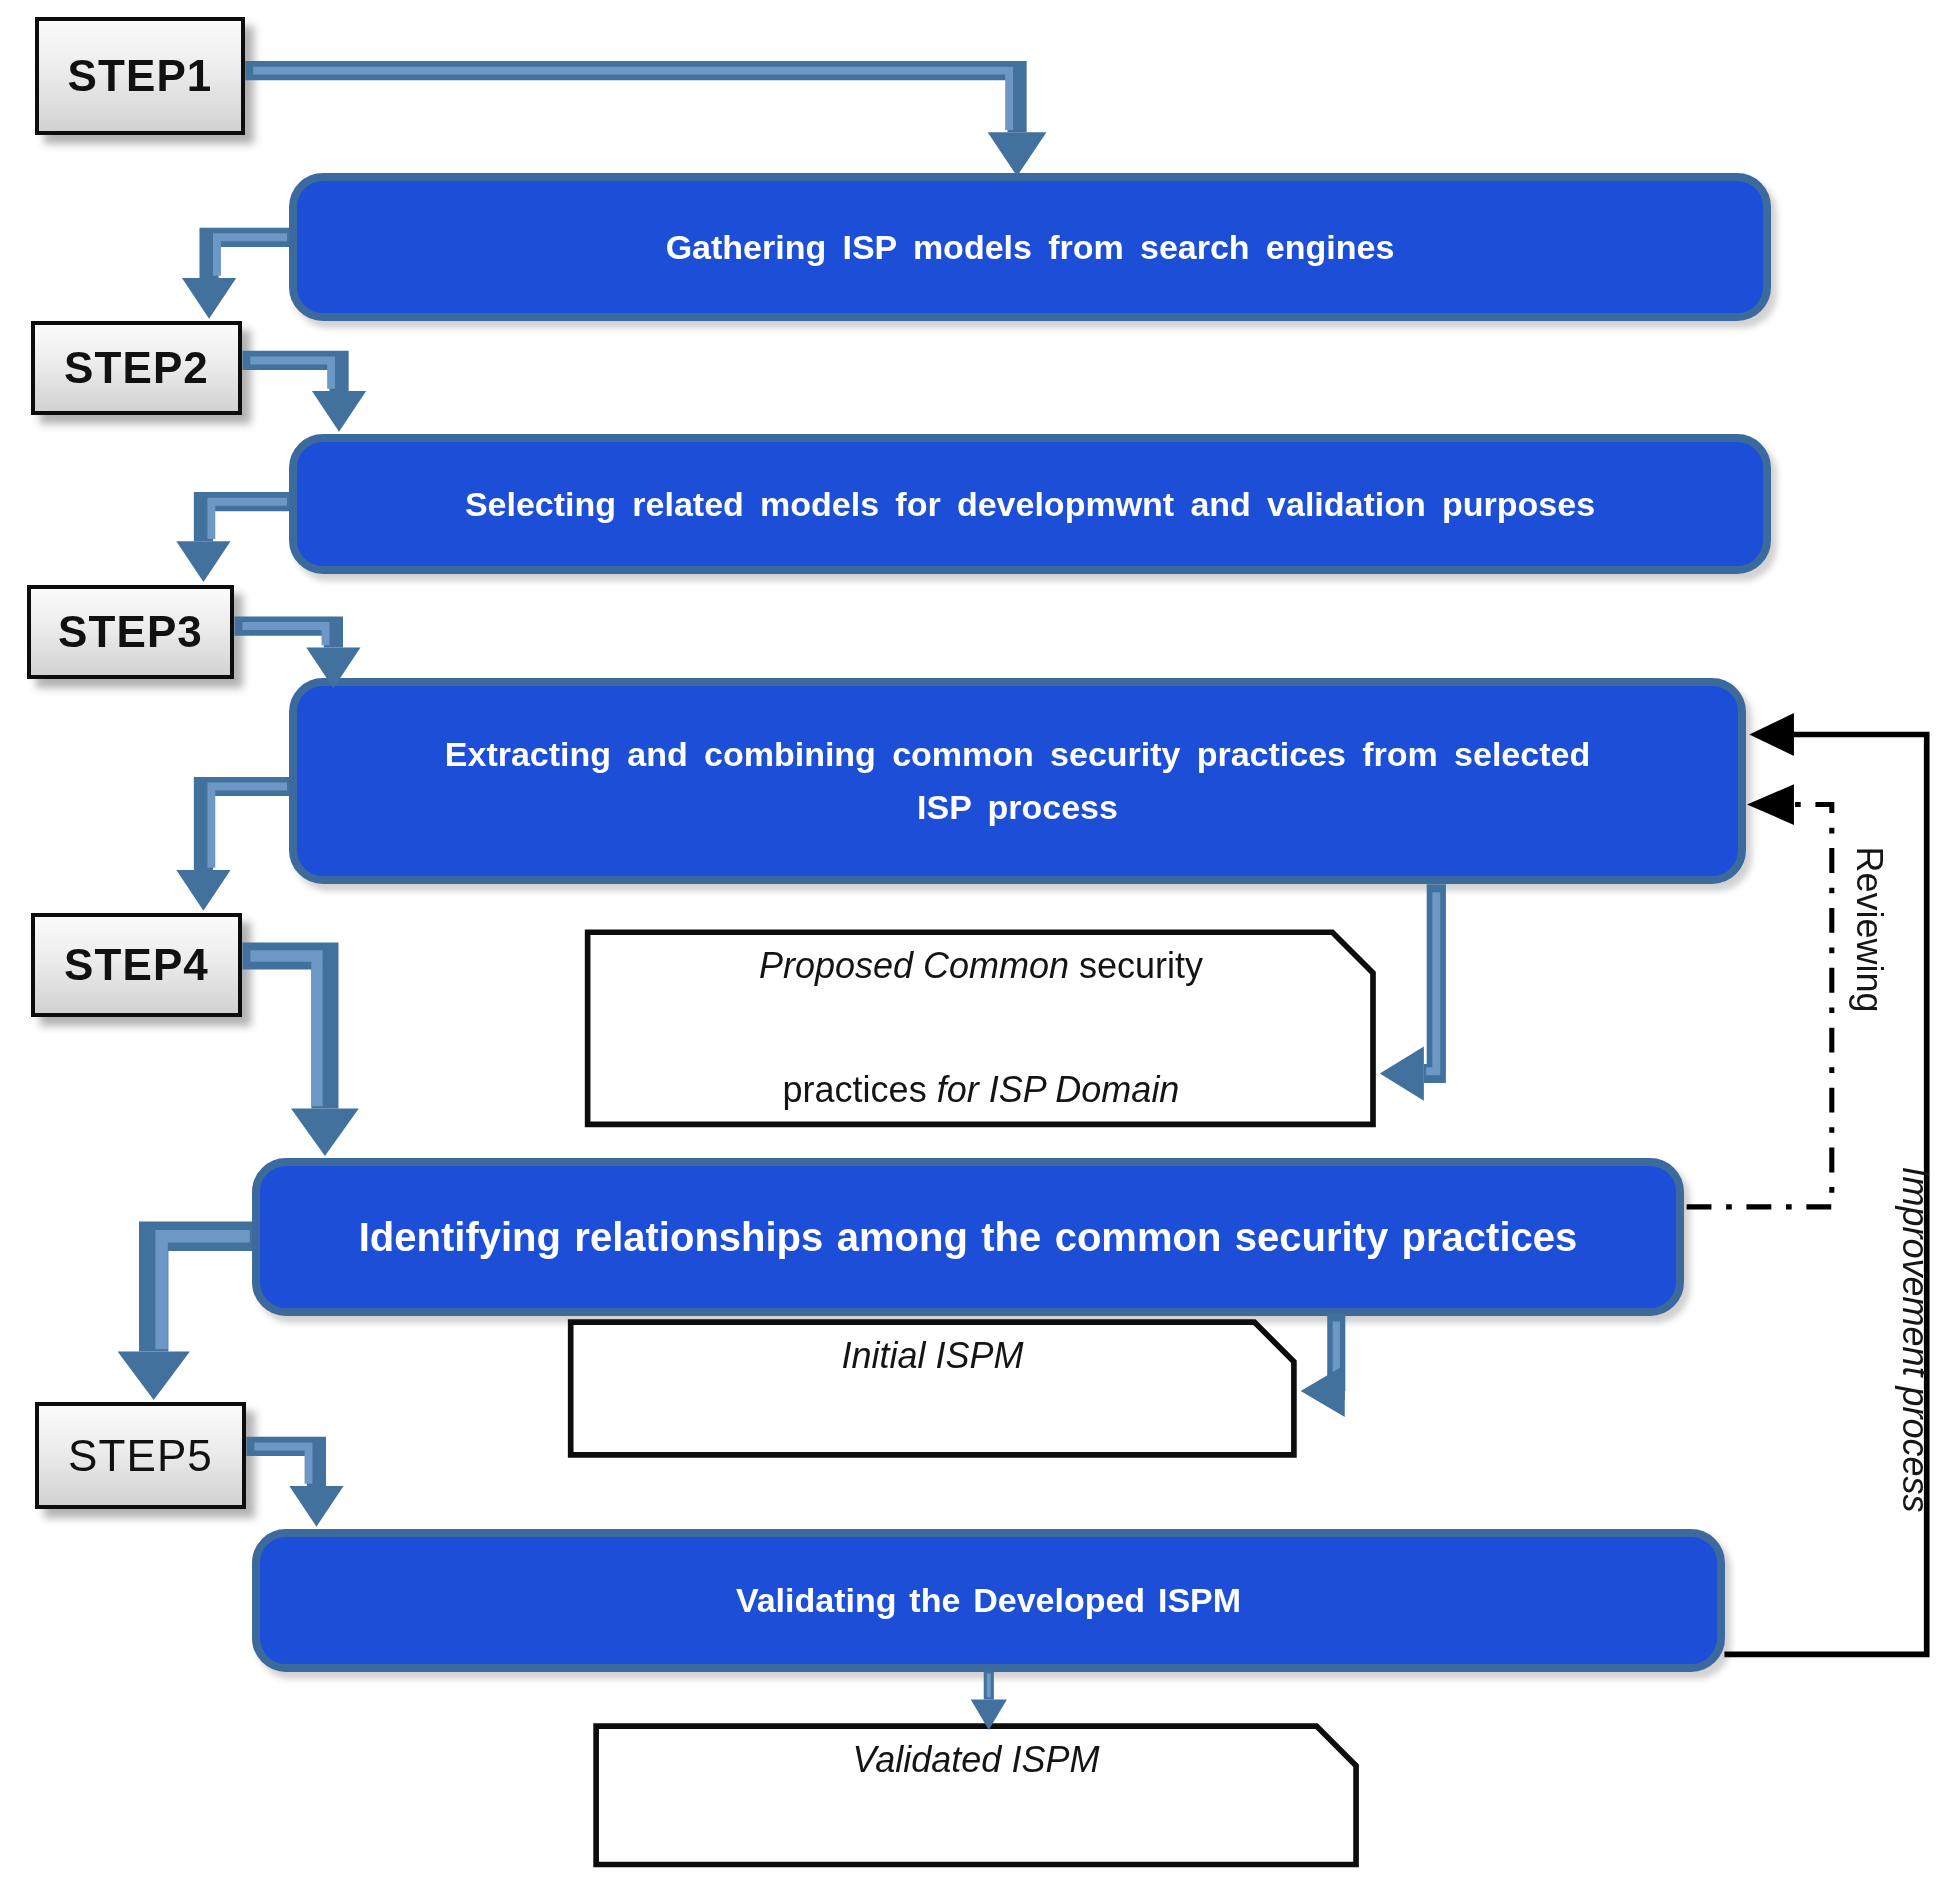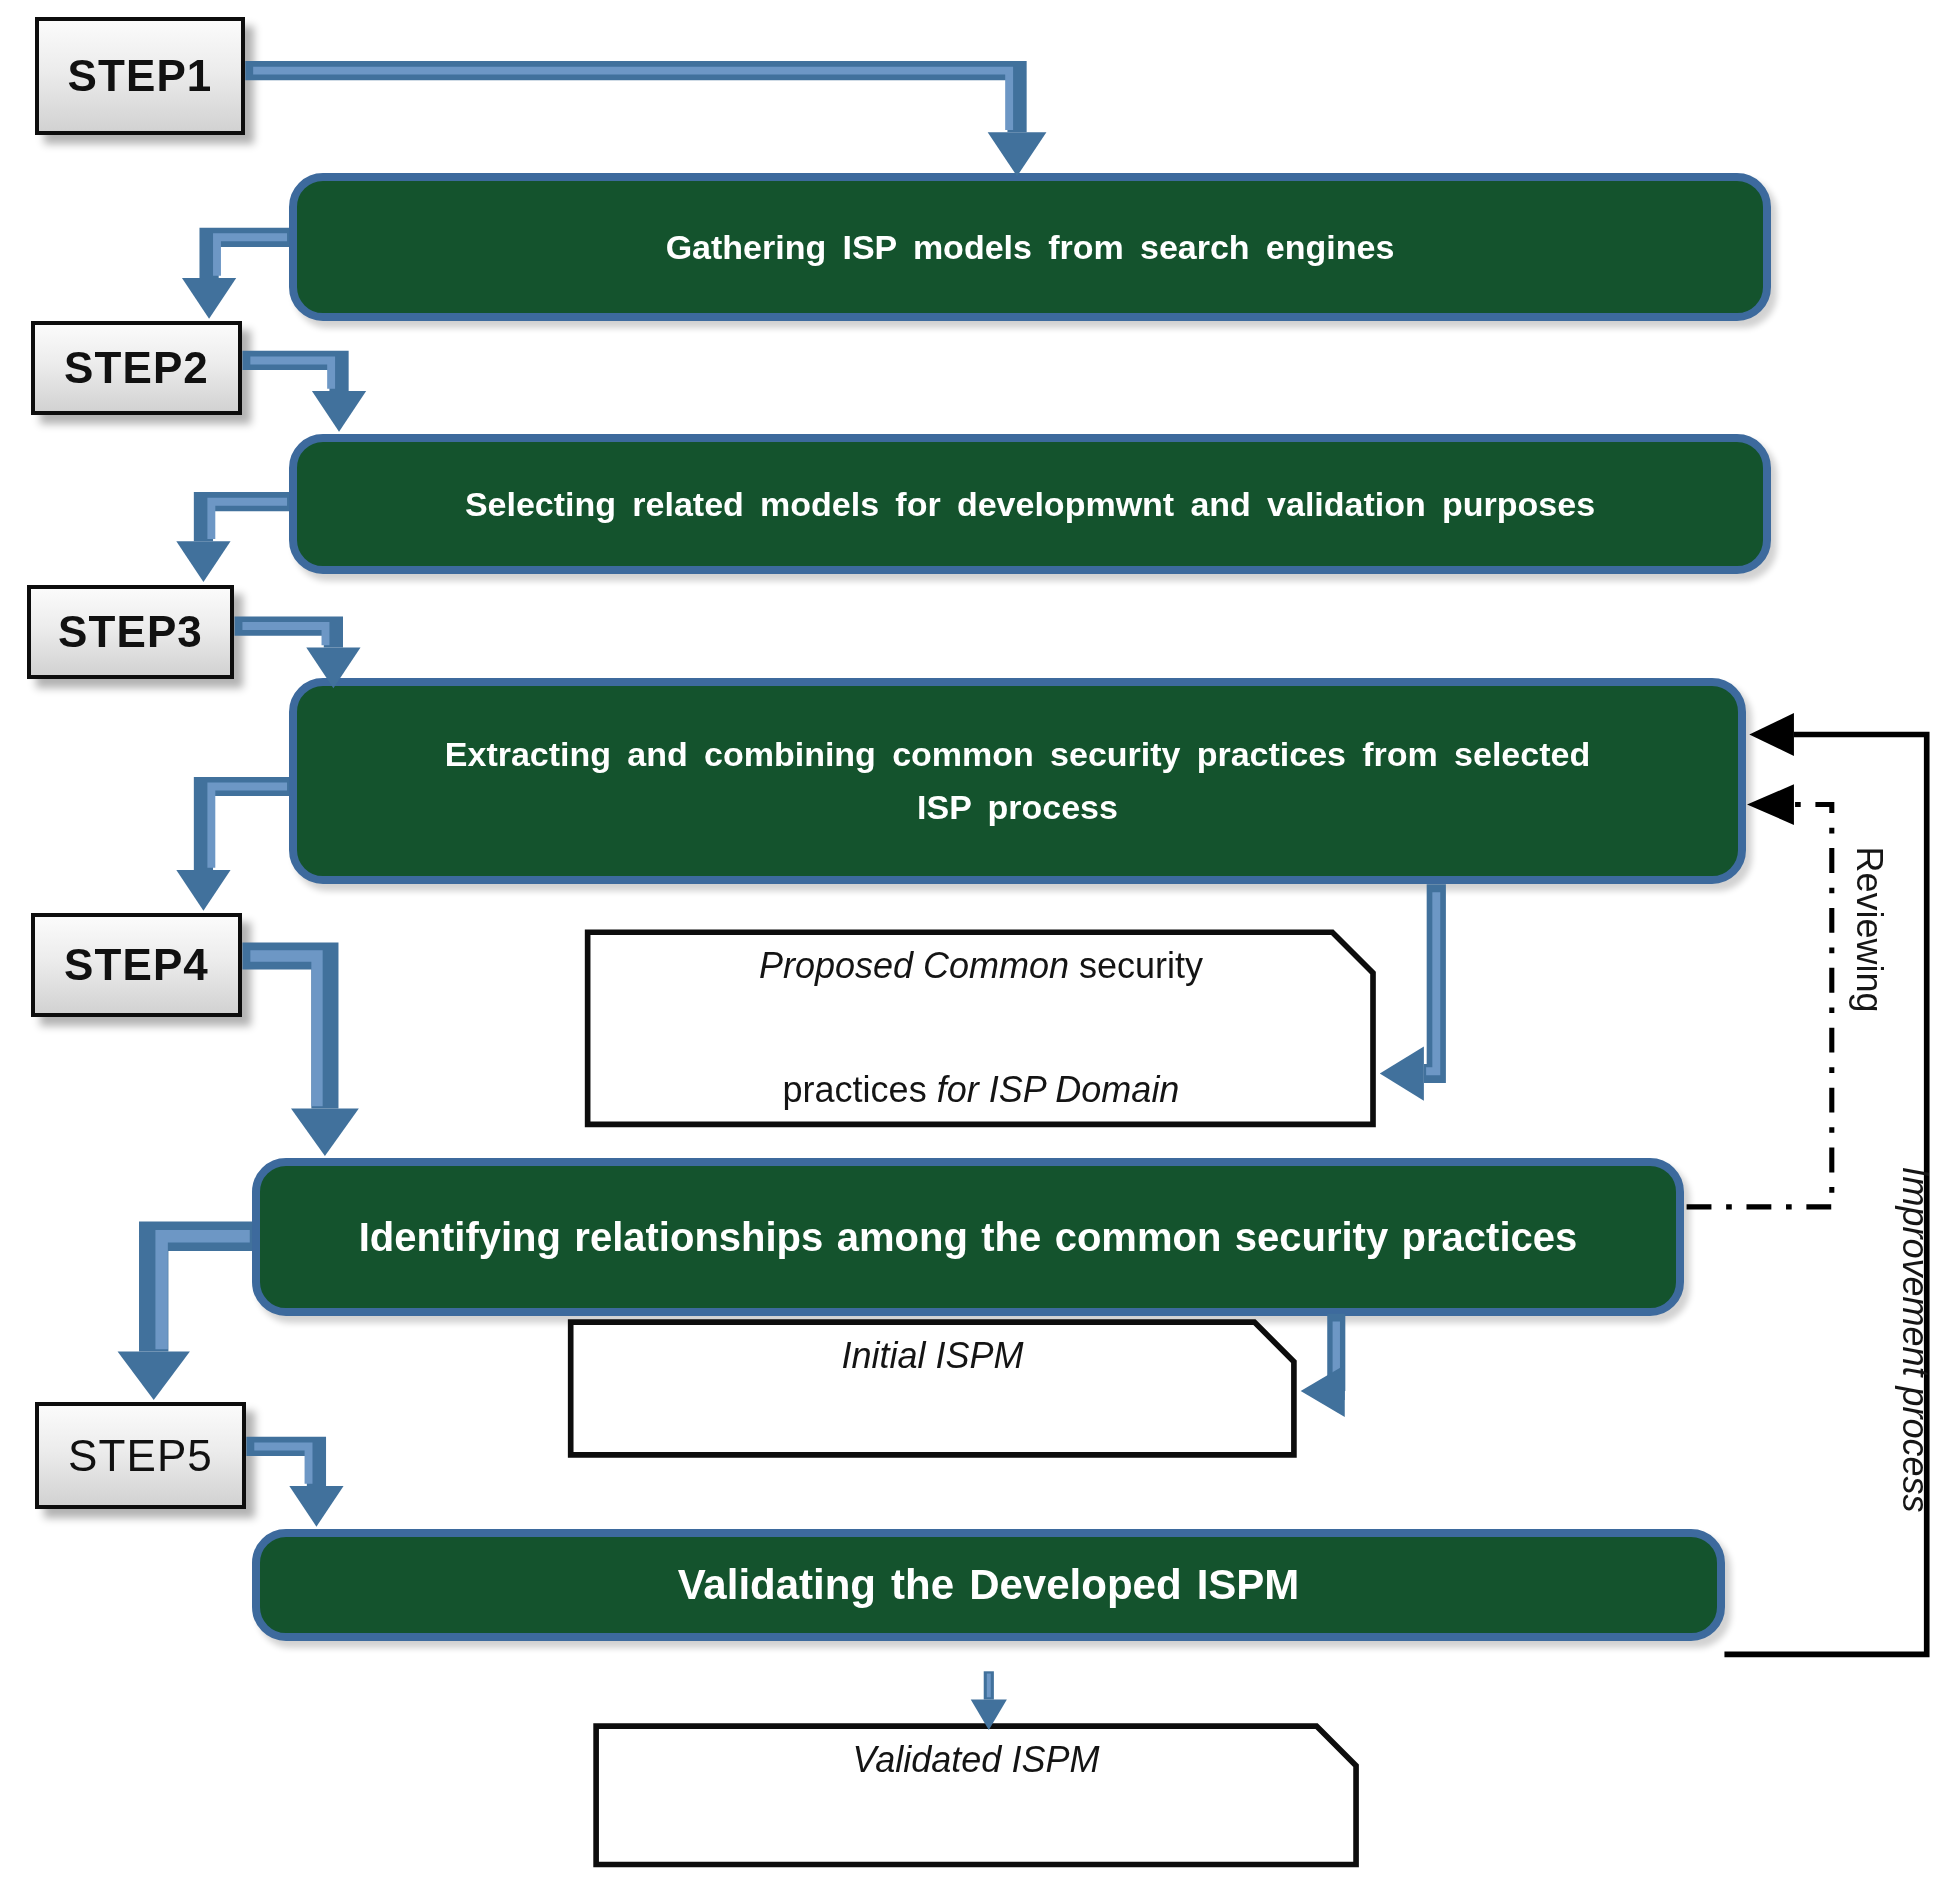--- a/index.html
+++ b/index.html
@@ -23,21 +23,21 @@
     box-shadow:9px 9px 8px rgba(0,0,0,0.30);
     display:flex;align-items:center;justify-content:center;
     color:#111;font-weight:700;font-size:44px;letter-spacing:1.1px;
     box-sizing:border-box;
   }
   .stepbox.light{font-weight:400;}
 
   
   .graybox{
     position:absolute;
-    background:#14532d;
+    background:#1d4ed8;
     border:8px solid #3d6a9d;
     border-radius:34px;
     box-shadow:5.7px 6.8px 6.8px rgba(0,0,0,0.18);
     display:flex;flex-direction:column;align-items:center;justify-content:center;
     color:#ffffff;font-weight:700;
     text-align:left;
     box-sizing:border-box;
     word-spacing:6.8px;
   }
   .graybox .bline{line-height:1.55;}
@@ -97,21 +97,21 @@
     </div>
 
     <div class="graybox" style="left:252px;top:1158px;width:1432px;height:158px;font-size:40px;word-spacing:2.3px;">
       <div class="bline">Identifying relationships among the common security practices</div>
     </div>
 
     <div class="stepbox light" style="left:35px;top:1402px;width:211px;height:107px;">
       <span>STEP5</span>
     </div>
 
-    <div class="graybox" style="left:252px;top:1529px;width:1473px;height:112px;font-size:42px;word-spacing:3.4px;">
+    <div class="graybox" style="left:252px;top:1529px;width:1473px;height:143px;font-size:34px;word-spacing:3.4px;">
       <div class="bline">Validating the Developed ISPM</div>
     </div>
   </div>
 
   <svg class="layer" id="arrows" viewBox="0 0 3460 3338">
 
     <g>
       <path d="M 1040 1650 H 2358 L 2430 1722 V 1990 H 1040 Z" fill="#ffffff" stroke="#0d0d0d" stroke-width="10"></path>
       <path d="M 2358 1650 L 2430 1722" fill="none" stroke="#0d0d0d" stroke-width="6"></path>
     </g>

